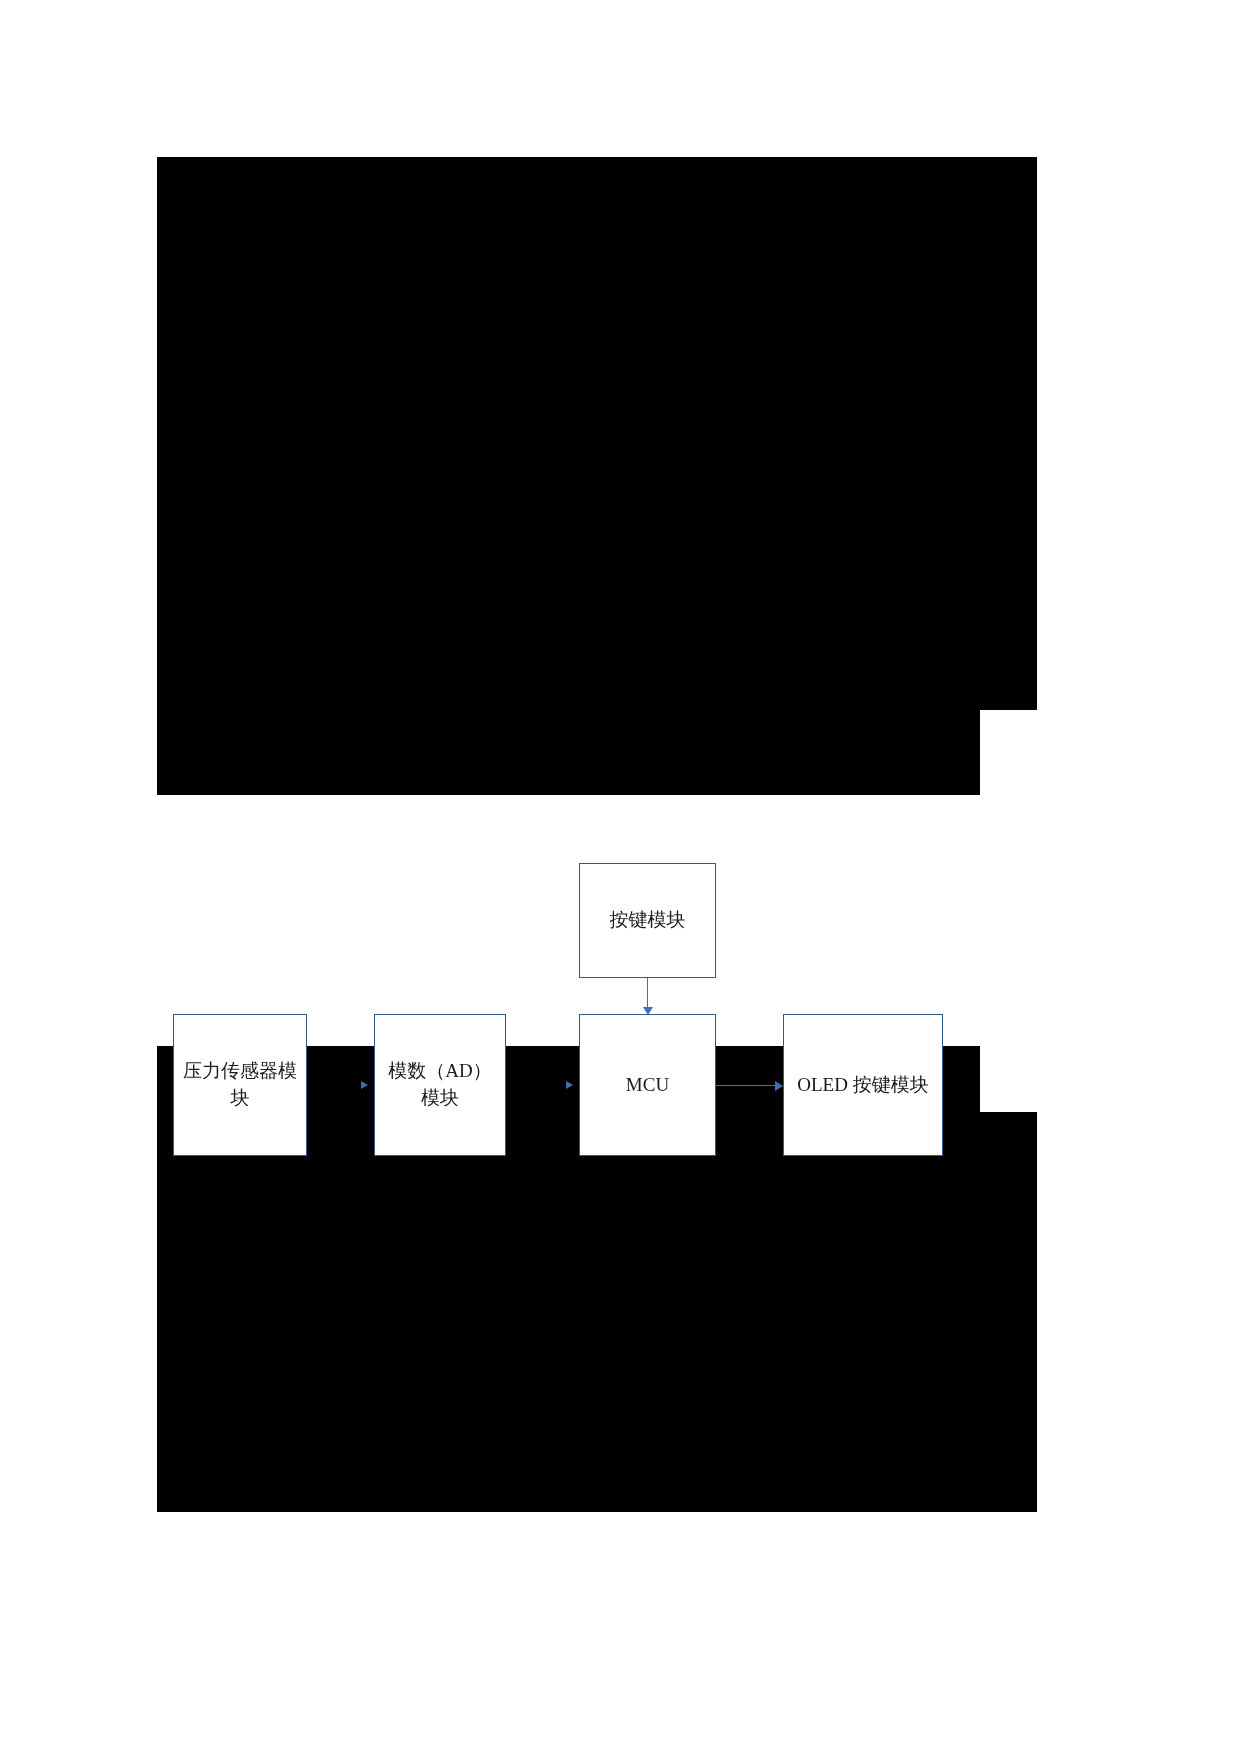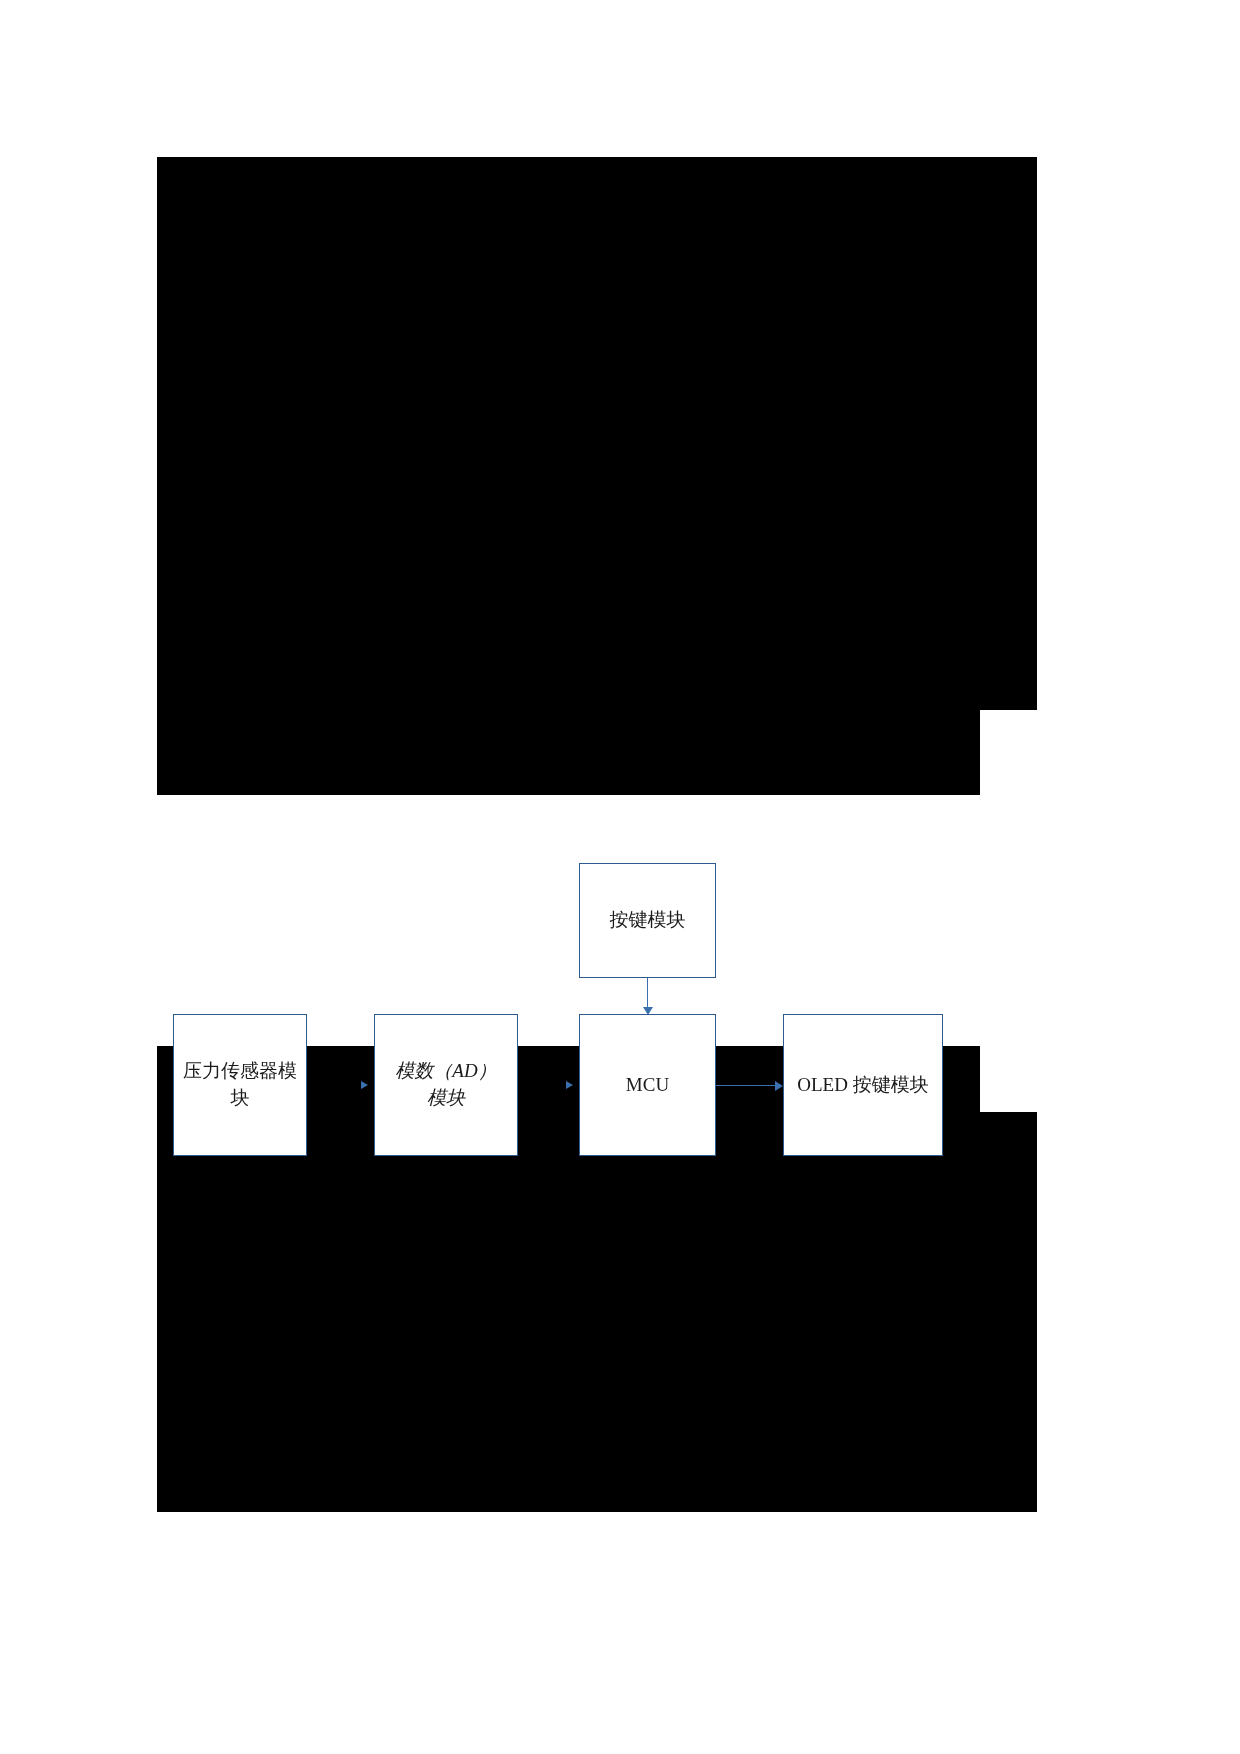--- a/index.html
+++ b/index.html
@@ -99,21 +99,21 @@
 <div id="diagram-panel">
 
   <div class="node-box" style="left:426px; top:22px; width:137px; height:115px;">
     <span class="label">按键模块</span>
   </div>
 
   <div class="node-box" style="left:20px; top:173px; width:134px; height:142px;">
     <span class="label">压力传感器模块</span>
   </div>
 
-  <div class="node-box" style="left:221px; top:173px; width:144px; height:142px;font-style:italic;">
+  <div class="node-box" style="left:221px; top:173px; width:132px; height:142px;">
     <span class="label">模数（AD）
 模块</span>
   </div>
 
   <div class="node-box" style="left:426px; top:173px; width:137px; height:142px;">
     <span class="label">MCU</span>
   </div>
 
   <div class="node-box" style="left:630px; top:173px; width:160px; height:142px;">
     <span class="label">OLED 按键模块</span>

